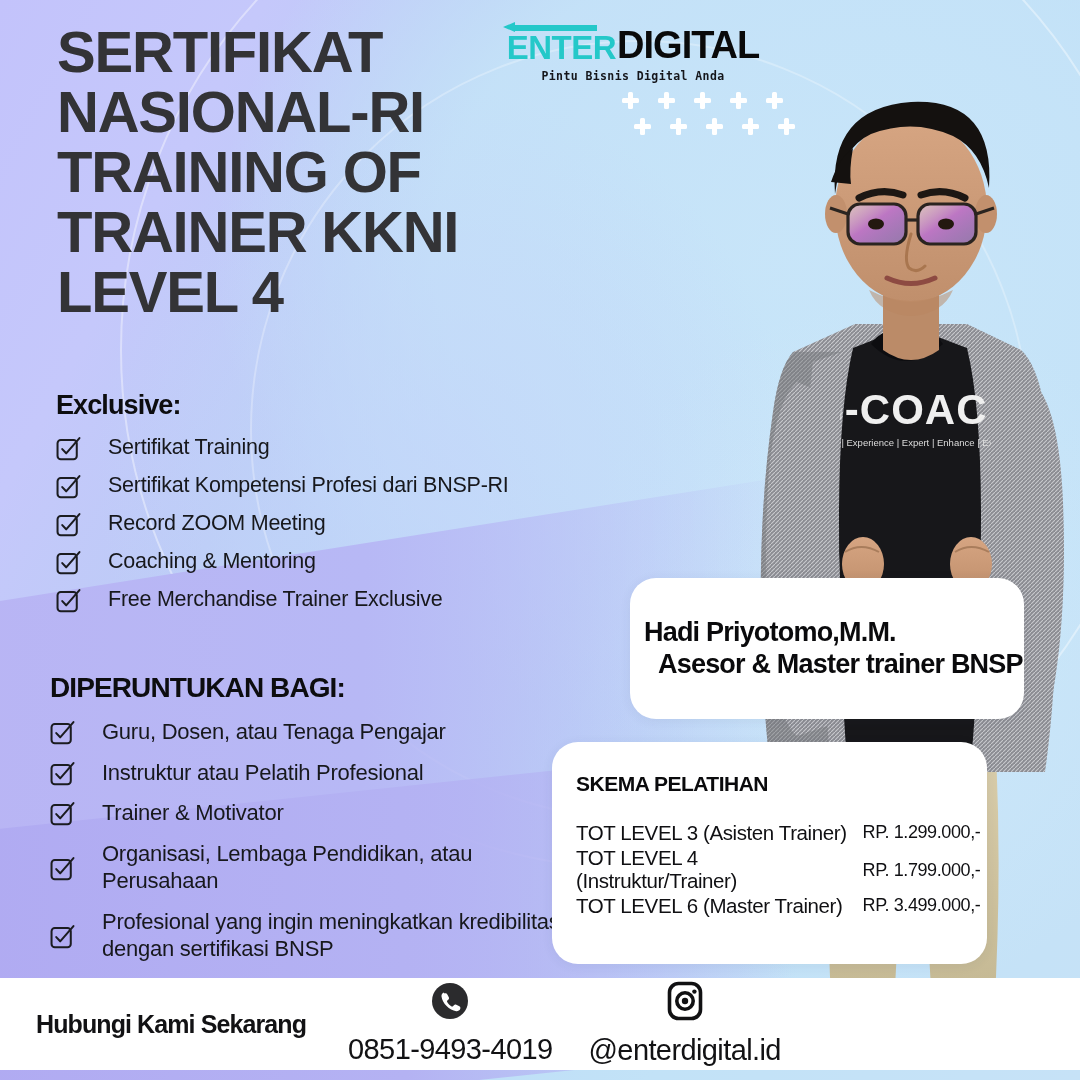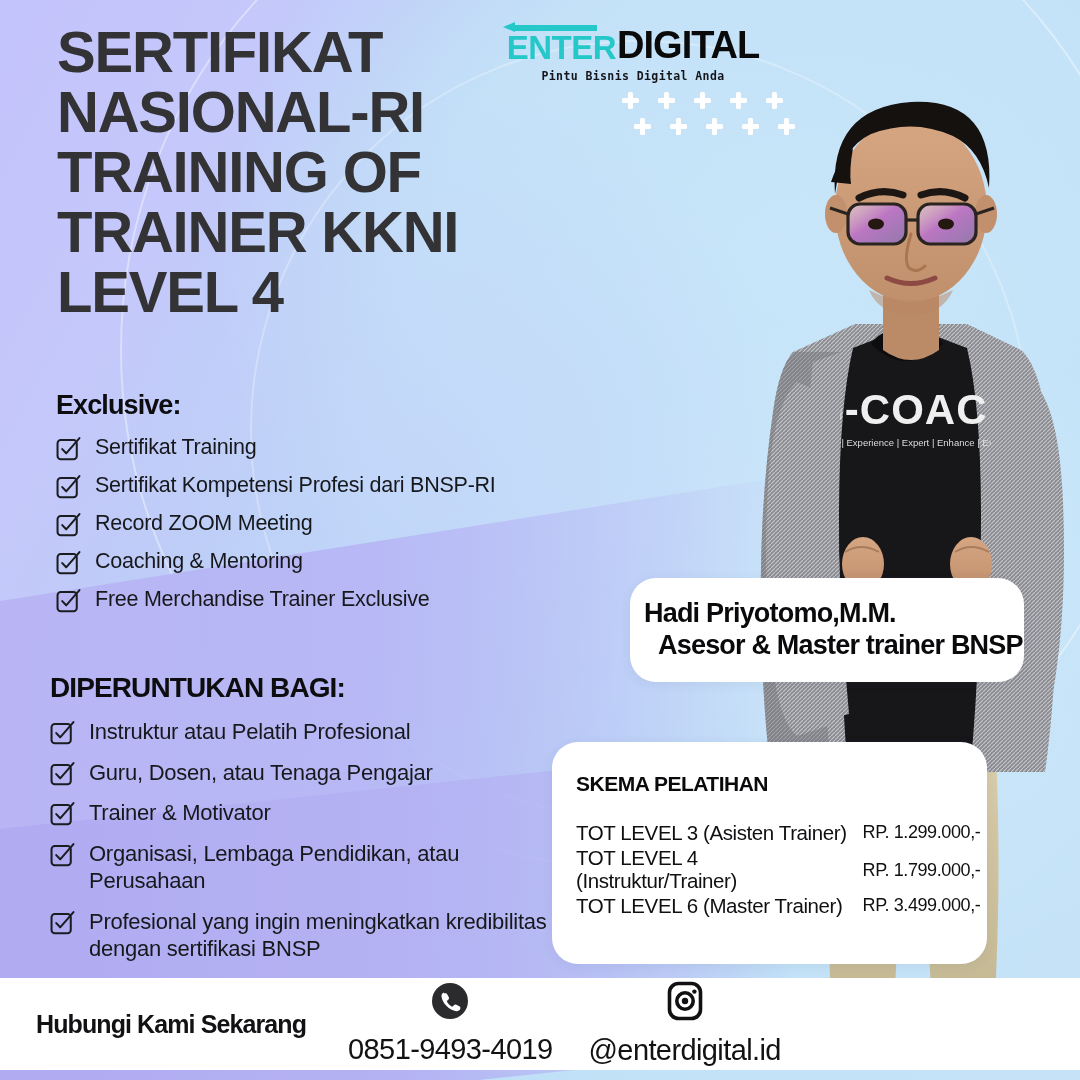--- a/index.html
+++ b/index.html
@@ -129,38 +129,38 @@
   #target-section  { left:50px; top:672px; width:530px; }
 
   .sec-title {
     font-size:27px; font-weight:800; color:#0d0d0f;
     letter-spacing:-0.9px; margin-bottom:13px;
   }
   #target-section .sec-title { font-size:28px; margin-bottom:14px; }
 
   .check-list { list-style:none; }
   .check-item {
-    display:flex; align-items:flex-start; gap:14px;
+    display:flex; align-items:center; gap:27px;
     margin-bottom:11px;
   }
   #target-section .check-item { margin-bottom:13px; }
   .cb { flex:0 0 auto; width:25px; height:25px; margin-top:2px; }
   .item-text {
     font-size:21.5px; color:#17181c; line-height:1.25;
     letter-spacing:-0.25px; font-weight:400;
   }
   #target-section .item-text { font-size:22px; font-weight:500; }
 
   
   .card {
     position:absolute; background:#ffffff; z-index:22;
     box-shadow:0 2px 12px rgba(40,50,90,.07);
   }
   #name-card {
-    left:630px; top:578px; width:394px; height:104px;
+    left:630px; top:578px; width:394px; height:141px;
     border-radius:26px;
     display:flex; align-items:center;
   }
   #name-card .nc-inner { padding-left:14px; }
   .nc-line1 { font-size:27px; font-weight:800; color:#0a0a0c; letter-spacing:-0.8px; line-height:1.18; }
   .nc-line2 { font-size:27px; font-weight:800; color:#0a0a0c; letter-spacing:-0.8px; line-height:1.18; margin-left:14px;}
 
   #skema-card {
     left:552px; top:742px; width:435px; height:222px;
     border-radius:26px; padding:30px 22px 0 24px;
@@ -369,28 +369,28 @@
   </div>
 
   <div id="target-section" class="section">
     <div class="sec-title">DIPERUNTUKAN BAGI:</div>
     <ul class="check-list">
       <li class="check-item">
         <svg class="cb" viewBox="0 0 26 26">
           <rect x="1.6" y="4.2" width="20" height="20" rx="3.4" fill="none" stroke="#1b1c20" stroke-width="2.1"></rect>
           <path d="M6.5 13.6 L10.6 18 L24.4 2.2" fill="none" stroke="#1b1c20" stroke-width="2.1" stroke-linecap="round" stroke-linejoin="round"></path>
         </svg>
+        <span class="item-text">Guru, Dosen, atau Tenaga Pengajar</span>
+      </li>
+      <li class="check-item">
+        <svg class="cb" viewBox="0 0 26 26">
+          <rect x="1.6" y="4.2" width="20" height="20" rx="3.4" fill="none" stroke="#1b1c20" stroke-width="2.1"></rect>
+          <path d="M6.5 13.6 L10.6 18 L24.4 2.2" fill="none" stroke="#1b1c20" stroke-width="2.1" stroke-linecap="round" stroke-linejoin="round"></path>
+        </svg>
         <span class="item-text">Instruktur atau Pelatih Profesional</span>
-      </li>
-      <li class="check-item">
-        <svg class="cb" viewBox="0 0 26 26">
-          <rect x="1.6" y="4.2" width="20" height="20" rx="3.4" fill="none" stroke="#1b1c20" stroke-width="2.1"></rect>
-          <path d="M6.5 13.6 L10.6 18 L24.4 2.2" fill="none" stroke="#1b1c20" stroke-width="2.1" stroke-linecap="round" stroke-linejoin="round"></path>
-        </svg>
-        <span class="item-text">Guru, Dosen, atau Tenaga Pengajar</span>
       </li>
       <li class="check-item">
         <svg class="cb" viewBox="0 0 26 26">
           <rect x="1.6" y="4.2" width="20" height="20" rx="3.4" fill="none" stroke="#1b1c20" stroke-width="2.1"></rect>
           <path d="M6.5 13.6 L10.6 18 L24.4 2.2" fill="none" stroke="#1b1c20" stroke-width="2.1" stroke-linecap="round" stroke-linejoin="round"></path>
         </svg>
         <span class="item-text">Trainer &amp; Motivator</span>
       </li>
       <li class="check-item">
         <svg class="cb" viewBox="0 0 26 26">

